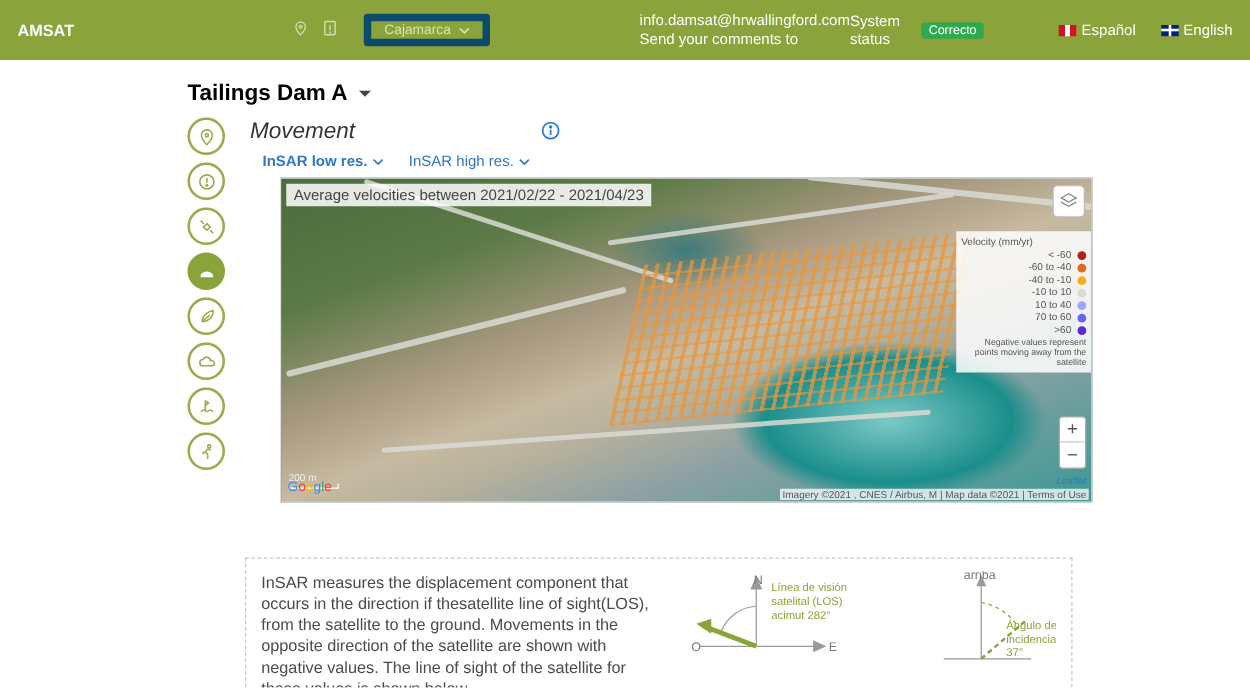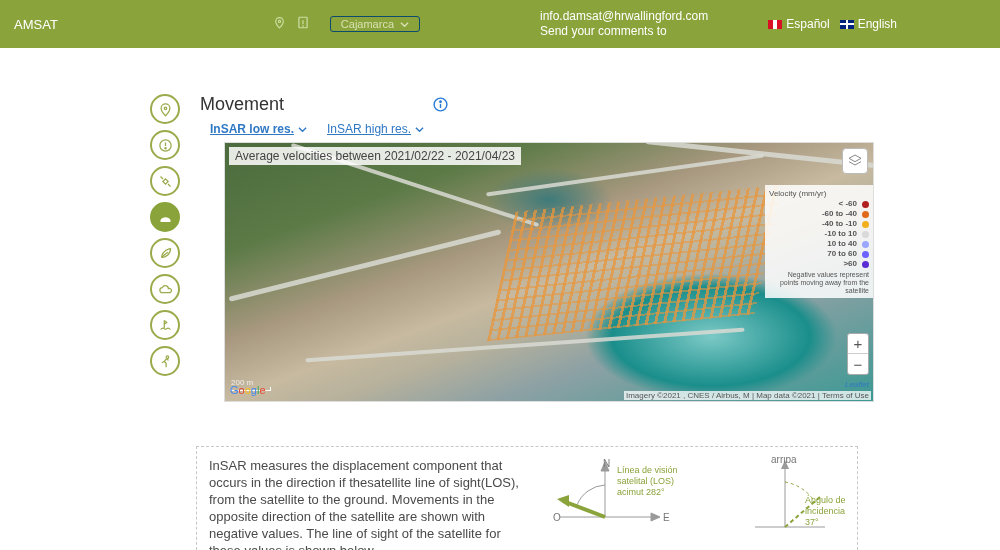--- a/index.html
+++ b/index.html
@@ -1,55 +1,55 @@
 <!DOCTYPE html>
 <html><head>
 <meta charset="utf-8">
 <style>
 * { margin: 0; padding: 0; box-sizing: border-box; font-family: "Segoe UI", Arial, sans-serif; }
 body { width: 1000px; height: 550px; overflow: hidden; background: #fff; position: relative; }
 
 
 .header { height: 48px; background: #8aa33a; color: #fff; display: flex; align-items: center; padding: 0 14px; font-size: 13px; }
-.brand-block { line-height: 15px; }
+.brand-block { line-height: 15px; font-weight: bold; }
 .brand-title { font-size: 13px; }
 .brand-sub   { font-size: 13px; }
 .hdr-spacer-a { width: 215px; }
 .hdr-icons { display: flex; align-items: center; gap: 10px; color: #cfe0a7; }
-.region-pill { margin-left: 10px; display: flex; align-items: center; gap: 6px; border: 1px solid #0c4a6e; color: #d6e2b4; border-radius: 3px; padding: 1px 10px; font-size: 11px; background: transparent; }
+.region-pill { margin-left: 10px; display: flex; align-items: center; gap: 6px; border: 6px solid #0c4a6e; color: #d6e2b4; border-radius: 3px; padding: 1px 10px; font-size: 11px; background: transparent; }
 .region-pill svg { color: #d6e2b4; }
 .hdr-comment { margin-left: 120px; line-height: 15px; font-size: 12px; }
 .hdr-status  { margin-left: auto; display: flex; align-items: center; gap: 6px; font-size: 12px; }
 .badge-ok { background: #2fa84f; color: #fff; border-radius: 3px; padding: 1px 6px; font-size: 10px; }
-.langs { margin-left: 60px; display: flex; gap: 10px; font-size: 12px; align-items: center; }
+.langs { margin-left: 60px; display: flex; gap: 20px; font-size: 12px; align-items: center; }
 .flag { width: 14px; height: 9px; display: inline-block; }
 .flag-pe { background: linear-gradient(to right, #d91023 33%, #fff 33% 66%, #d91023 66%); }
 .flag-en { background: #00247d; position: relative; }
 .flag-en::after { content:""; position:absolute; inset:0; background:
   linear-gradient(#fff,#fff) center/100% 2px no-repeat,
   linear-gradient(#fff,#fff) center/2px 100% no-repeat,
   linear-gradient(#cf142b,#cf142b) center/100% 1px no-repeat,
   linear-gradient(#cf142b,#cf142b) center/1px 100% no-repeat; }
 
 
 .page { position: absolute; left: 0; right: 0; top: 48px; bottom: 0; }
 .dam-title-row { position: absolute; left: 150px; top: 16px; font-size: 18px; font-weight: 700; display: flex; align-items: center; gap: 8px; }
 .dam-title-row svg { color: #444; }
 
 
 .rail { position: absolute; left: 150px; top: 46px; display: flex; flex-direction: column; gap: 6px; }
 .rail-btn { width: 30px; height: 30px; border-radius: 50%; border: 2px solid #9aab4b; background: #fff; color: #9aab4b; display: flex; align-items: center; justify-content: center; }
 .rail-btn.active { background: #8aa33a; color: #fff; border-color: #8aa33a; }
 
 
-.section-title { position: absolute; left: 200px; top: 46px; font-size: 18px; color: #333; font-weight: 400; }
+.section-title { position: absolute; left: 200px; top: 46px; font-size: 18px; color: #333; font-weight: 400; font-style: italic; }
 .info-icon { position: absolute; left: 432px; top: 48px; color: #2a7bd6; }
 
 .subtabs { position: absolute; left: 210px; top: 74px; display: flex; gap: 20px; font-size: 12px; }
-.subtabs .tab { color: #2f78c4; display: flex; align-items: center; gap: 4px; text-decoration: underline; }
+.subtabs .tab { color: #2f78c4; display: flex; align-items: center; gap: 4px; }
 .subtabs .tab.active { font-weight: 700; }
 
 
 .map-box { position: absolute; left: 208px; top: 94px; width: 650px; height: 260px; background:#6b8c74; border:1px solid #ddd; overflow:hidden;margin-left:16px; }
 .sat { position:absolute; inset:0;
   background:
     radial-gradient(ellipse 180px 90px at 75% 75%, #7cc9c6 0%, #1a8e8b 55%, rgba(0,0,0,0) 70%),
     radial-gradient(ellipse 90px 45px at 50% 22%, #3e7a7a 0%, rgba(0,0,0,0) 70%),
     linear-gradient(160deg, #4c6b3e 0%, #5b7a46 22%, #a7987f 40%, #c7baa0 52%, #b7b19c 60%, #8da1a4 72%, #3b9994 100%);
 }
@@ -57,21 +57,21 @@
 .grid { position:absolute; left:280px; top:55px; width:260px; height:130px; transform: skewX(-18deg) rotate(-6deg);
   background: repeating-linear-gradient(90deg, rgba(232,150,60,.75) 0 3px, rgba(0,0,0,0) 3px 9px),
               repeating-linear-gradient(0deg, rgba(232,150,60,.55) 0 2px, rgba(0,0,0,0) 2px 10px);
   mix-blend-mode: normal; }
 
 .caption-pill { position:absolute; left:4px; top:4px; background:rgba(255,255,255,.85); color:#444; font-size:12px; padding:2px 6px; }
 .layer-ctl { position:absolute; right:5px; top:5px; width:26px; height:26px; background:#fff; border:1px solid #bbb; border-radius:4px; display:flex; align-items:center; justify-content:center; color:#888; }
 
 .legend { position:absolute; right:0; top:42px; width:108px; background:rgba(255,255,255,.85); font-size:8px; color:#555; padding:4px 4px 3px; }
 .legend-title { text-align:left; font-size:8px; margin-bottom:1px; }
-.legend-row { display:flex; align-items:center; justify-content:flex-end; gap:5px; line-height:10px;font-weight:bold; }
+.legend-row { display:flex; align-items:center; justify-content:flex-end; gap:5px; line-height:10px; }
 .legend-dot { width:7px; height:7px; border-radius:50%; }
 .legend-note { font-size:7px; text-align:right; margin-top:2px; line-height:8px; }
 
 .zoom { position:absolute; right:4px; bottom:26px; width:22px; background:#fff; border:1px solid #aaa; border-radius:3px; }
 .zoom div { height:20px; display:flex; align-items:center; justify-content:center; font-size:15px; color:#555; }
 .zoom div:first-child { border-bottom:1px solid #ccc; }
 .leaflet { position:absolute; right:4px; bottom:12px; font-size:8px; color:#2f78c4;font-style:italic; }
 
 .scale { position:absolute; left:6px; bottom:10px; font-size:8px; color:#eee; }
 .scale-bar { width:40px; height:4px; border:1px solid #fff; border-top:none; }
@@ -110,34 +110,44 @@
       <span>Cajamarca</span>
       <svg width="9" height="9" viewBox="0 0 10 10">
           <path d="M1 3l4 4 4-4" fill="none" stroke="currentColor" stroke-width="1.5"></path>
         </svg>
     </span>
   </div>
   <div class="hdr-comment">
     <div>info.damsat@hrwallingford.com</div>
     <div>Send your comments to</div>
   </div>
+  <div class="hdr-status">
+    <span>System status</span>
+    <span class="badge-ok">Correcto</span>
+  </div>
   <div class="langs">
     <span style="display:flex;align-items:center;gap:4px;">
       <span class="flag flag-pe"></span>
       <span>Español</span>
     </span>
     <span style="display:flex;align-items:center;gap:4px;">
       <span class="flag flag-en"></span>
       <span>English</span>
     </span>
   </div>
 </div>
 
 <div class="page">
 
+  <div class="dam-title-row">
+    <span>Tailings Dam A</span>
+    <svg width="12" height="12" viewBox="0 0 10 10">
+        <path d="M1 3l4 4 4-4" fill="currentColor"></path>
+      </svg>
+  </div>
 
   <div class="rail">
     <div class="rail-btn">
         <svg width="15" height="15" viewBox="0 0 24 24" fill="none" stroke="currentColor" stroke-width="2">
           <path d="M12 22s7-7 7-12a7 7 0 10-14 0c0 5 7 12 7 12z"></path>
           <circle cx="12" cy="10" r="2"></circle>
         </svg>
       </div>
     <div class="rail-btn">
         <svg width="15" height="15" viewBox="0 0 24 24" fill="none" stroke="currentColor" stroke-width="2">

